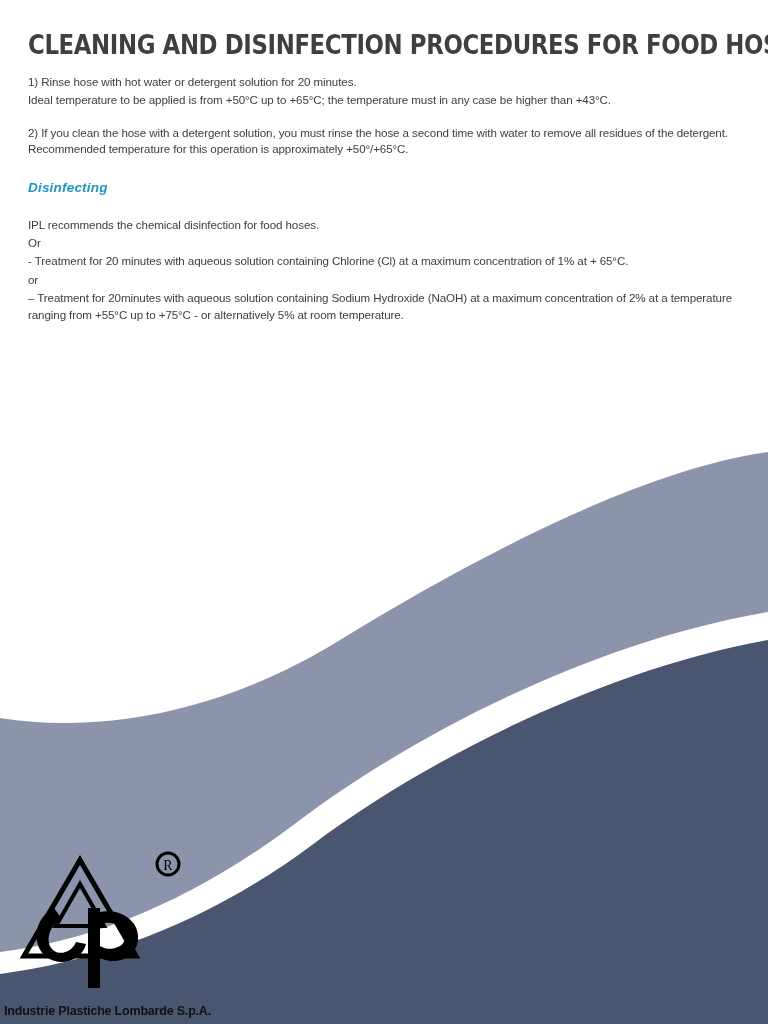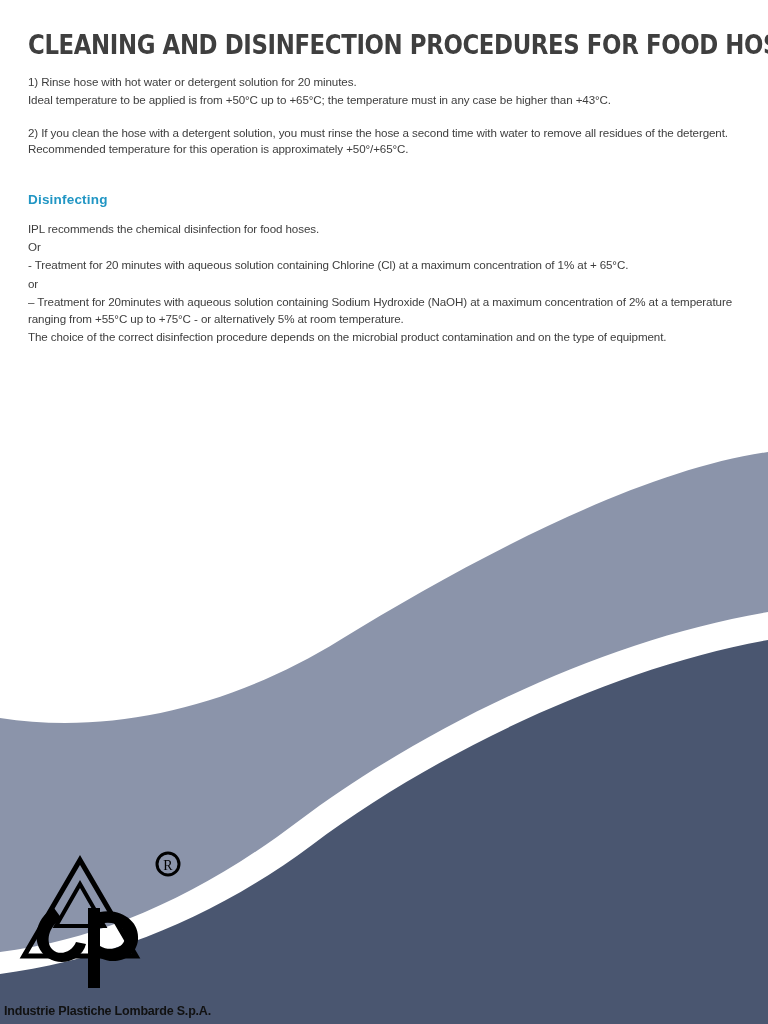--- a/index.html
+++ b/index.html
@@ -62,22 +62,22 @@
     font-size: 11.6px;
     line-height: 1.42;
     color: #3d3d3d;
     margin: 0 0 2px 0;
     letter-spacing: -0.1px;
   }
 
   .spacer-sm { height: 14px; }
 
   .cleaning-block { margin-top: 8px; }
-  .disinfect-heading { margin-top: 34px; }
-  .disinfect-body { margin-top: 14px; }
+  .disinfect-heading { margin-top: 22px; font-style: italic; }
+  .disinfect-body { margin-top: 22px; }
 
   
   .footer {
     position: absolute;
     left: 0;
     bottom: 0;
     width: 768px;
     z-index: 3;
   }
   .logo-wrap {
@@ -126,21 +126,20 @@
   </div>
 
   <div class="block">
     <div class="section-heading disinfect-heading">Disinfecting</div>
     <div class="disinfect-body">
       <p class="para"> IPL recommends the chemical disinfection for food hoses.</p>
       <p class="para">Or</p>
       <p class="para"> - Treatment for 20 minutes with aqueous solution containing Chlorine (Cl) at a maximum concentration of 1% at + 65°C.</p>
       <p class="para">or</p>
       <p class="para">– Treatment for 20minutes with aqueous solution containing Sodium Hydroxide (NaOH) at a maximum concentration of 2% at a temperature ranging from +55°C up to +75°C - or alternatively 5% at room temperature.</p>
-      <p class="para">The choice of the correct disinfection procedure depends on the microbial product contamination and on the type of equipment.</p>
     </div>
   </div>
 
 </div>
 
 <div class="footer">
   <div class="logo-wrap">
     <svg viewBox="0 0 190 150" width="190" height="150" xmlns="http://www.w3.org/2000/svg">
 
       <path d="M62 14 L118 110 L6 110 Z" fill="none" stroke="#000000" stroke-width="5"></path>

